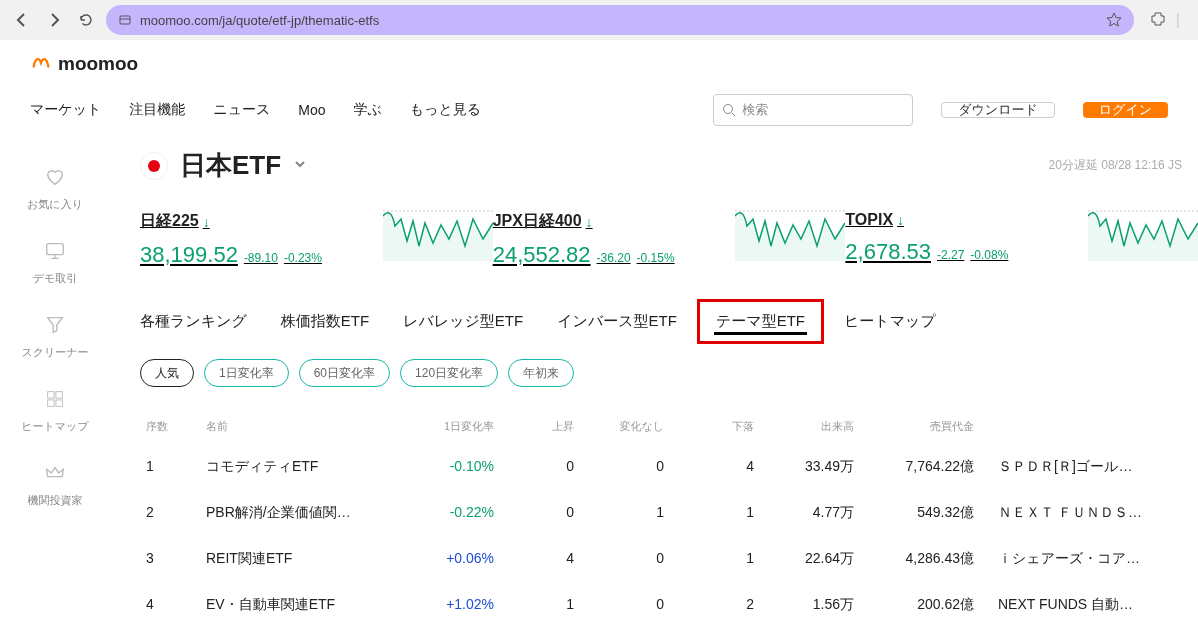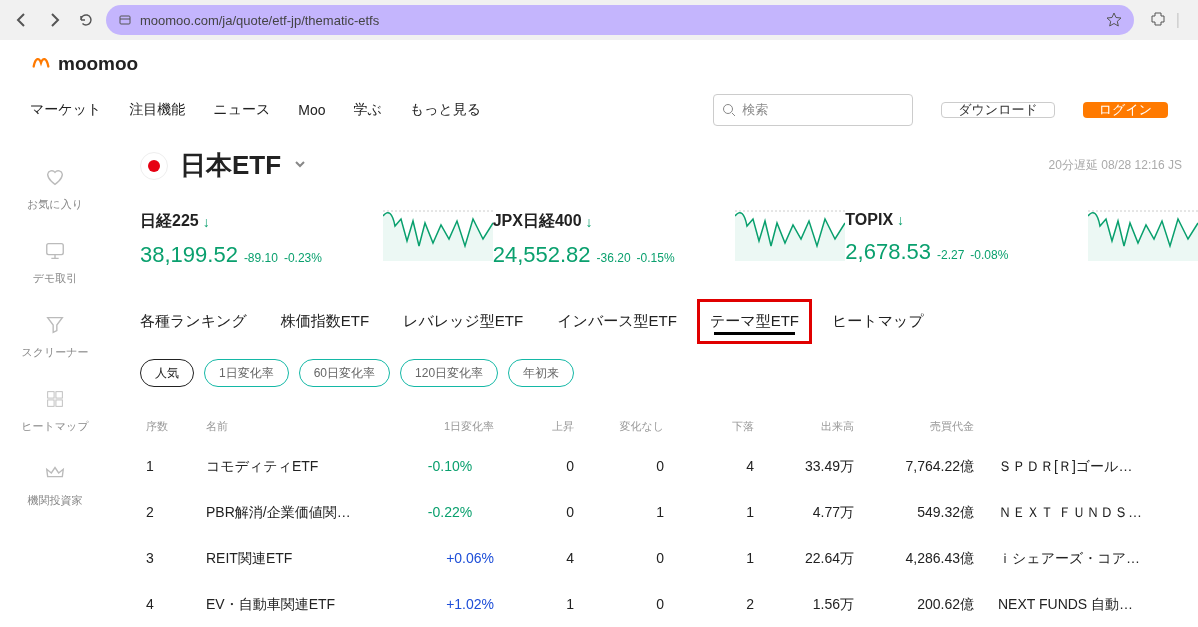--- a/index.html
+++ b/index.html
@@ -30,45 +30,45 @@
 .side-icon { font-size: 20px; color: #bbb; }
 
 .content { flex: 1; padding: 16px 0 0 30px; }
 .title-row { display: flex; align-items: center; gap: 12px; }
 .flag { width: 28px; height: 28px; border-radius: 50%; background: #fff; border: 1px solid #eee; display: flex; align-items: center; justify-content: center; }
 .flag .dot { width: 12px; height: 12px; border-radius: 50%; background: #e60012; }
 .title { font-size: 26px; font-weight: bold; color: #222; }
 .chev { color: #888; }
 .timestamp { margin-left: auto; margin-right: 16px; color: #aaa; font-size: 12px; }
 
-.indices { display: flex; margin-top: 18px; }
+.indices { display: flex; margin-top: 18px; text-decoration: underline; }
 .index-card { flex: 1; position: relative; display: flex; flex-direction: column; padding: 10px 0; }
 .index-name { font-size: 16px; font-weight: bold; color: #222; display: flex; align-items: center; gap: 4px; }
 .arrow-down { color: #0aa06e; font-size: 14px; }
 .index-row { display: flex; align-items: baseline; gap: 6px; margin-top: 10px; }
 .index-val { font-size: 22px; color: #0aa06e; }
 .index-chg { font-size: 12px; color: #0aa06e; }
 .spark { position: absolute; right: 0; top: 0; width: 110px; height: 60px; }
 
 .tabs { display: flex; gap: 34px; margin-top: 28px; font-size: 15px; color: #222; align-items: center; }
 .tab { position: relative; padding: 6px 0; }
-.tab.highlighted { border: 3px solid #e00000; padding: 10px 10px; margin: -10px -14px; }
+.tab.highlighted { border: 3px solid #e00000; padding: 10px 16px; margin: -10px -14px; }
 .tab.highlighted::after { content: ""; position: absolute; left: 14px; right: 14px; bottom: 6px; height: 3px; background: #000; }
 
 .filters { display: flex; gap: 10px; margin-top: 22px; }
 .pill { height: 28px; padding: 0 14px; border: 1px solid #14b8a6; border-radius: 14px; font-size: 12px; color: #666; display: flex; align-items: center; }
 .pill.active { border-color: #222; color: #222; }
 
 .table { margin-top: 22px; }
 .thead, .trow { display: grid; grid-template-columns: 60px 200px 100px 80px 90px 90px 100px 120px 180px; font-size: 11px; }
 .thead { color: #999; padding: 10px 0; }
 .thead > div, .trow > div { padding: 0 6px; }
 .th-r, .td-r { text-align: right; }
 .trow { padding: 14px 0; color: #222; font-size: 14px; }
-.neg { color: #0aa06e; text-align: center; }
+.neg { color: #0aa06e; }
 .pos { color: #1d4ed8; }
 .ell { white-space: nowrap; overflow: hidden; text-overflow: ellipsis; }
 </style>
 </head>
 <body>
 
 <div class="browser-bar">
   <div class="nav-btn">
     <svg width="16" height="16" viewBox="0 0 16 16">
         <path d="M10 2 4 8l6 6" stroke="#555" stroke-width="2" fill="none"></path>

